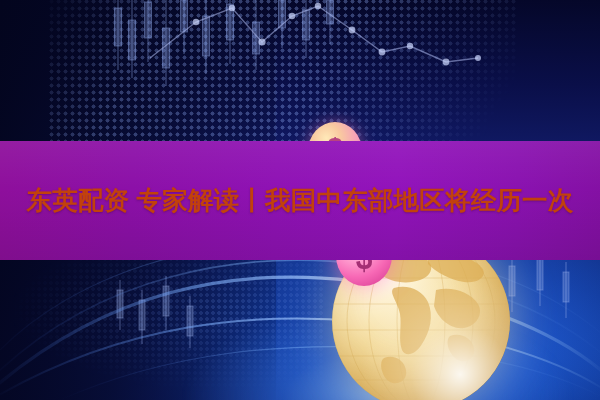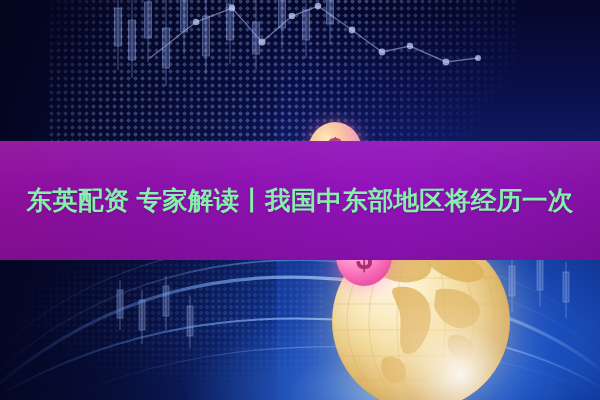--- a/index.html
+++ b/index.html
@@ -86,21 +86,21 @@
     top: 141px;
     width: 600px;
     height: 119px;
     display: flex;
     flex-direction: column;
     align-items: center;
     justify-content: center;
     gap: 7px;
   }
   .hl-line {
-    color: #86efac;
+    color: #c2410c;
     font-size: 25.5px;
     font-weight: 700;
     line-height: 1.06;
     letter-spacing: .2px;
     white-space: nowrap;
     text-shadow: 0 1px 2px rgba(60,0,70,.35);
   }
 
   
   .coin {

